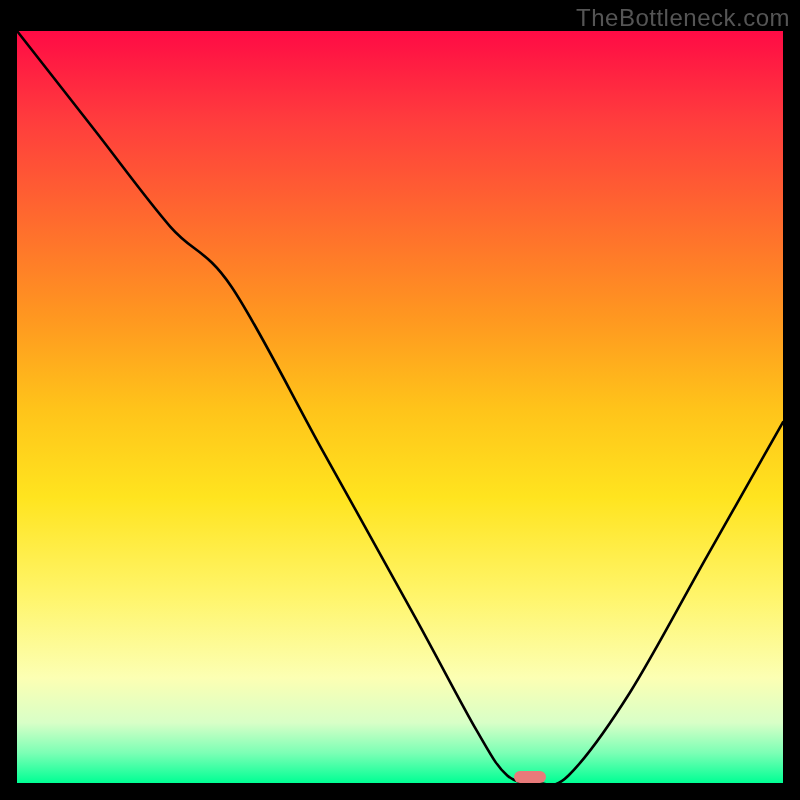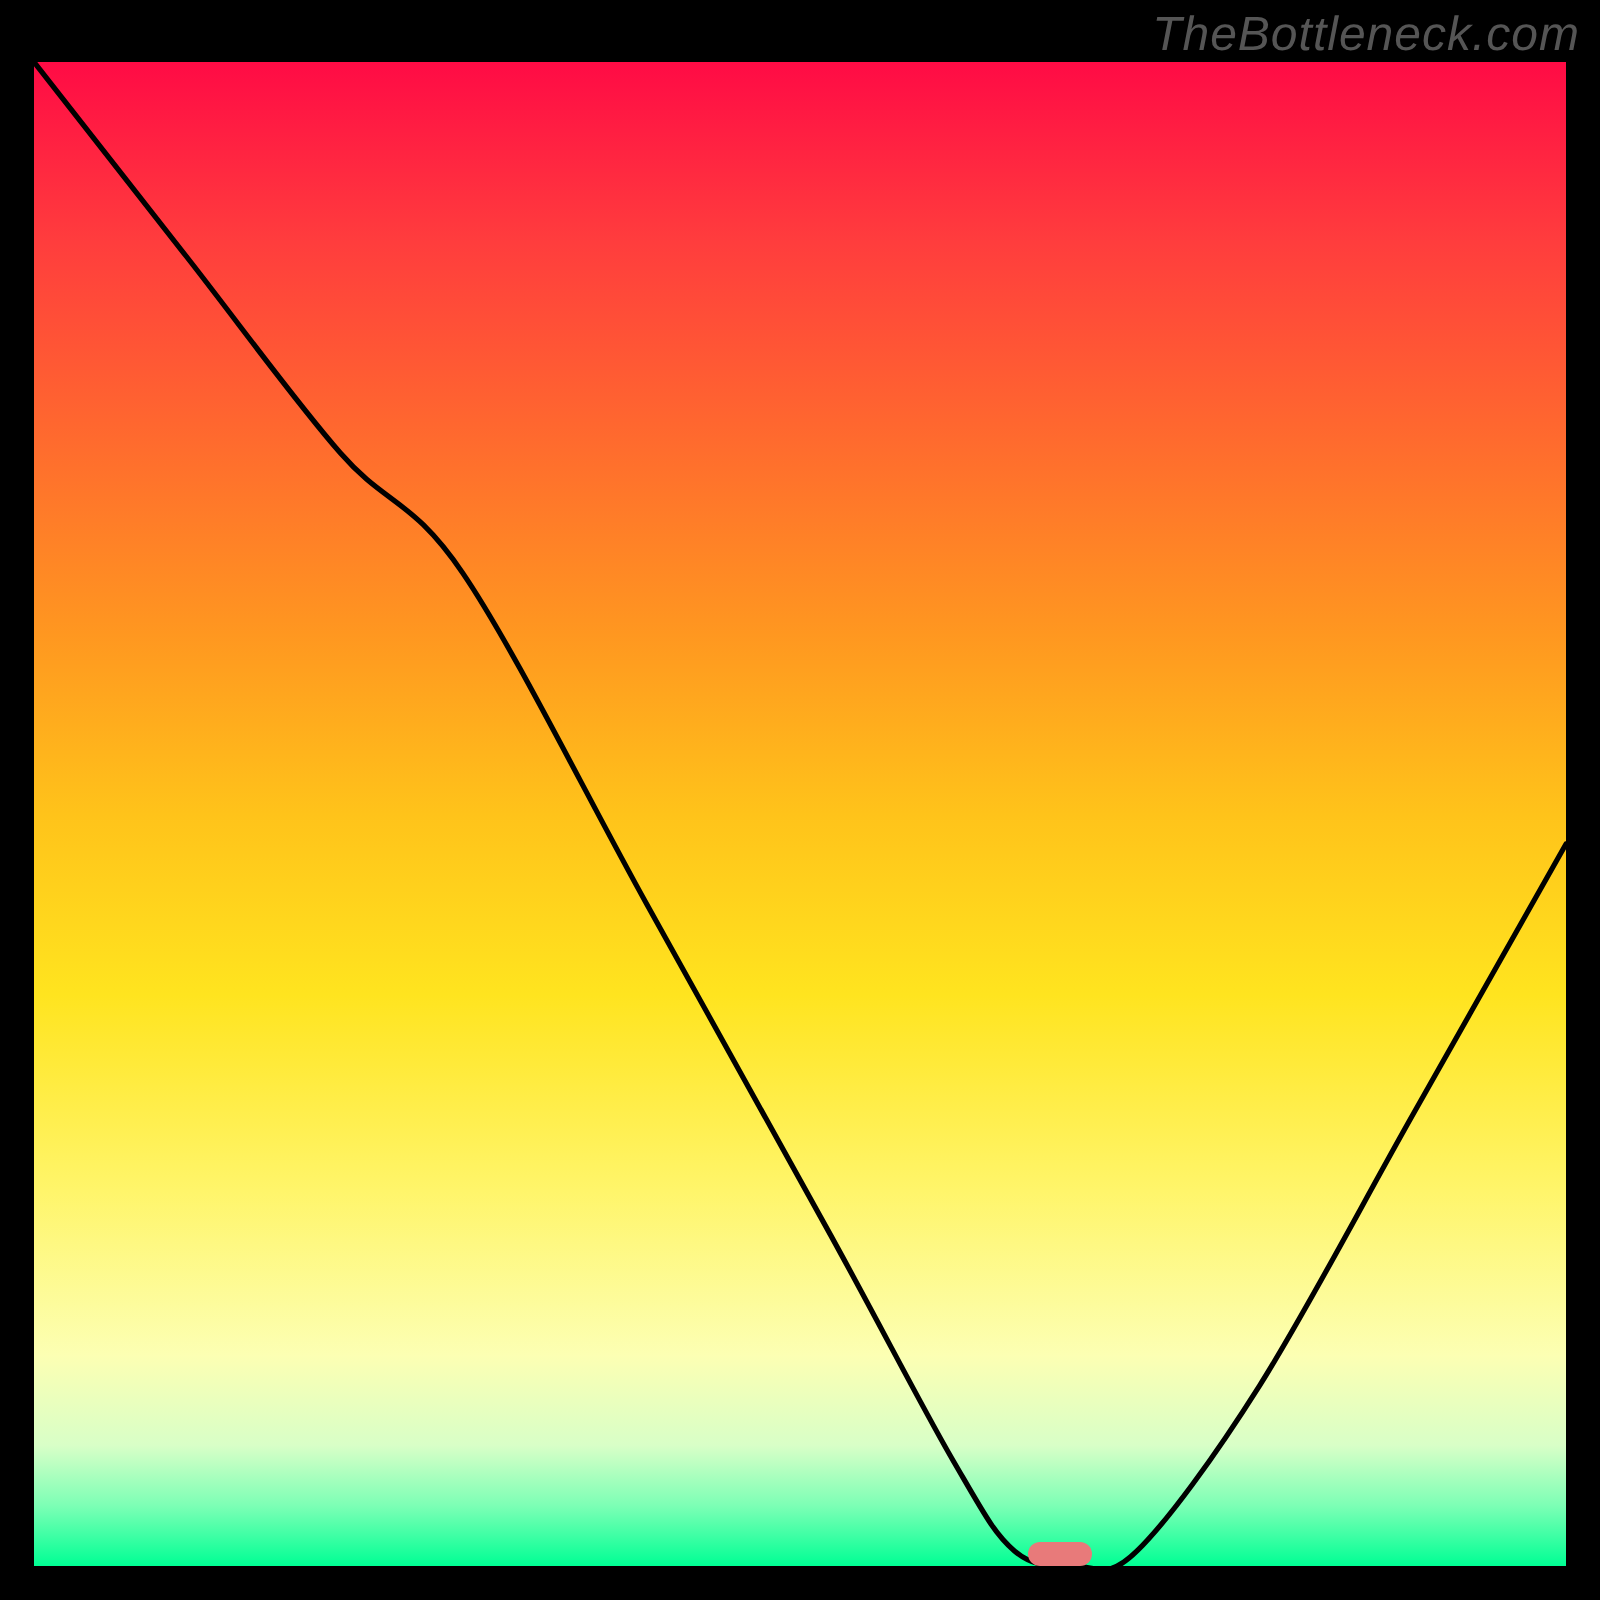--- a/index.html
+++ b/index.html
@@ -19,21 +19,20 @@
   }
   .watermark {
     position: absolute;
     top: 4px;
     right: 10px;
     color: #555;
     font-size: 24px;
     font-weight: 500;
     letter-spacing: 0.5px;
     z-index: 10;
-    font-style: italic;
   }
   .plot-area {
     position: absolute;
     left: 17px;
     top: 31px;
     width: 766px;
     height: 752px;
     background: linear-gradient(to bottom,
       #ff0b45 0%,
       #ff3d3d 12%,

